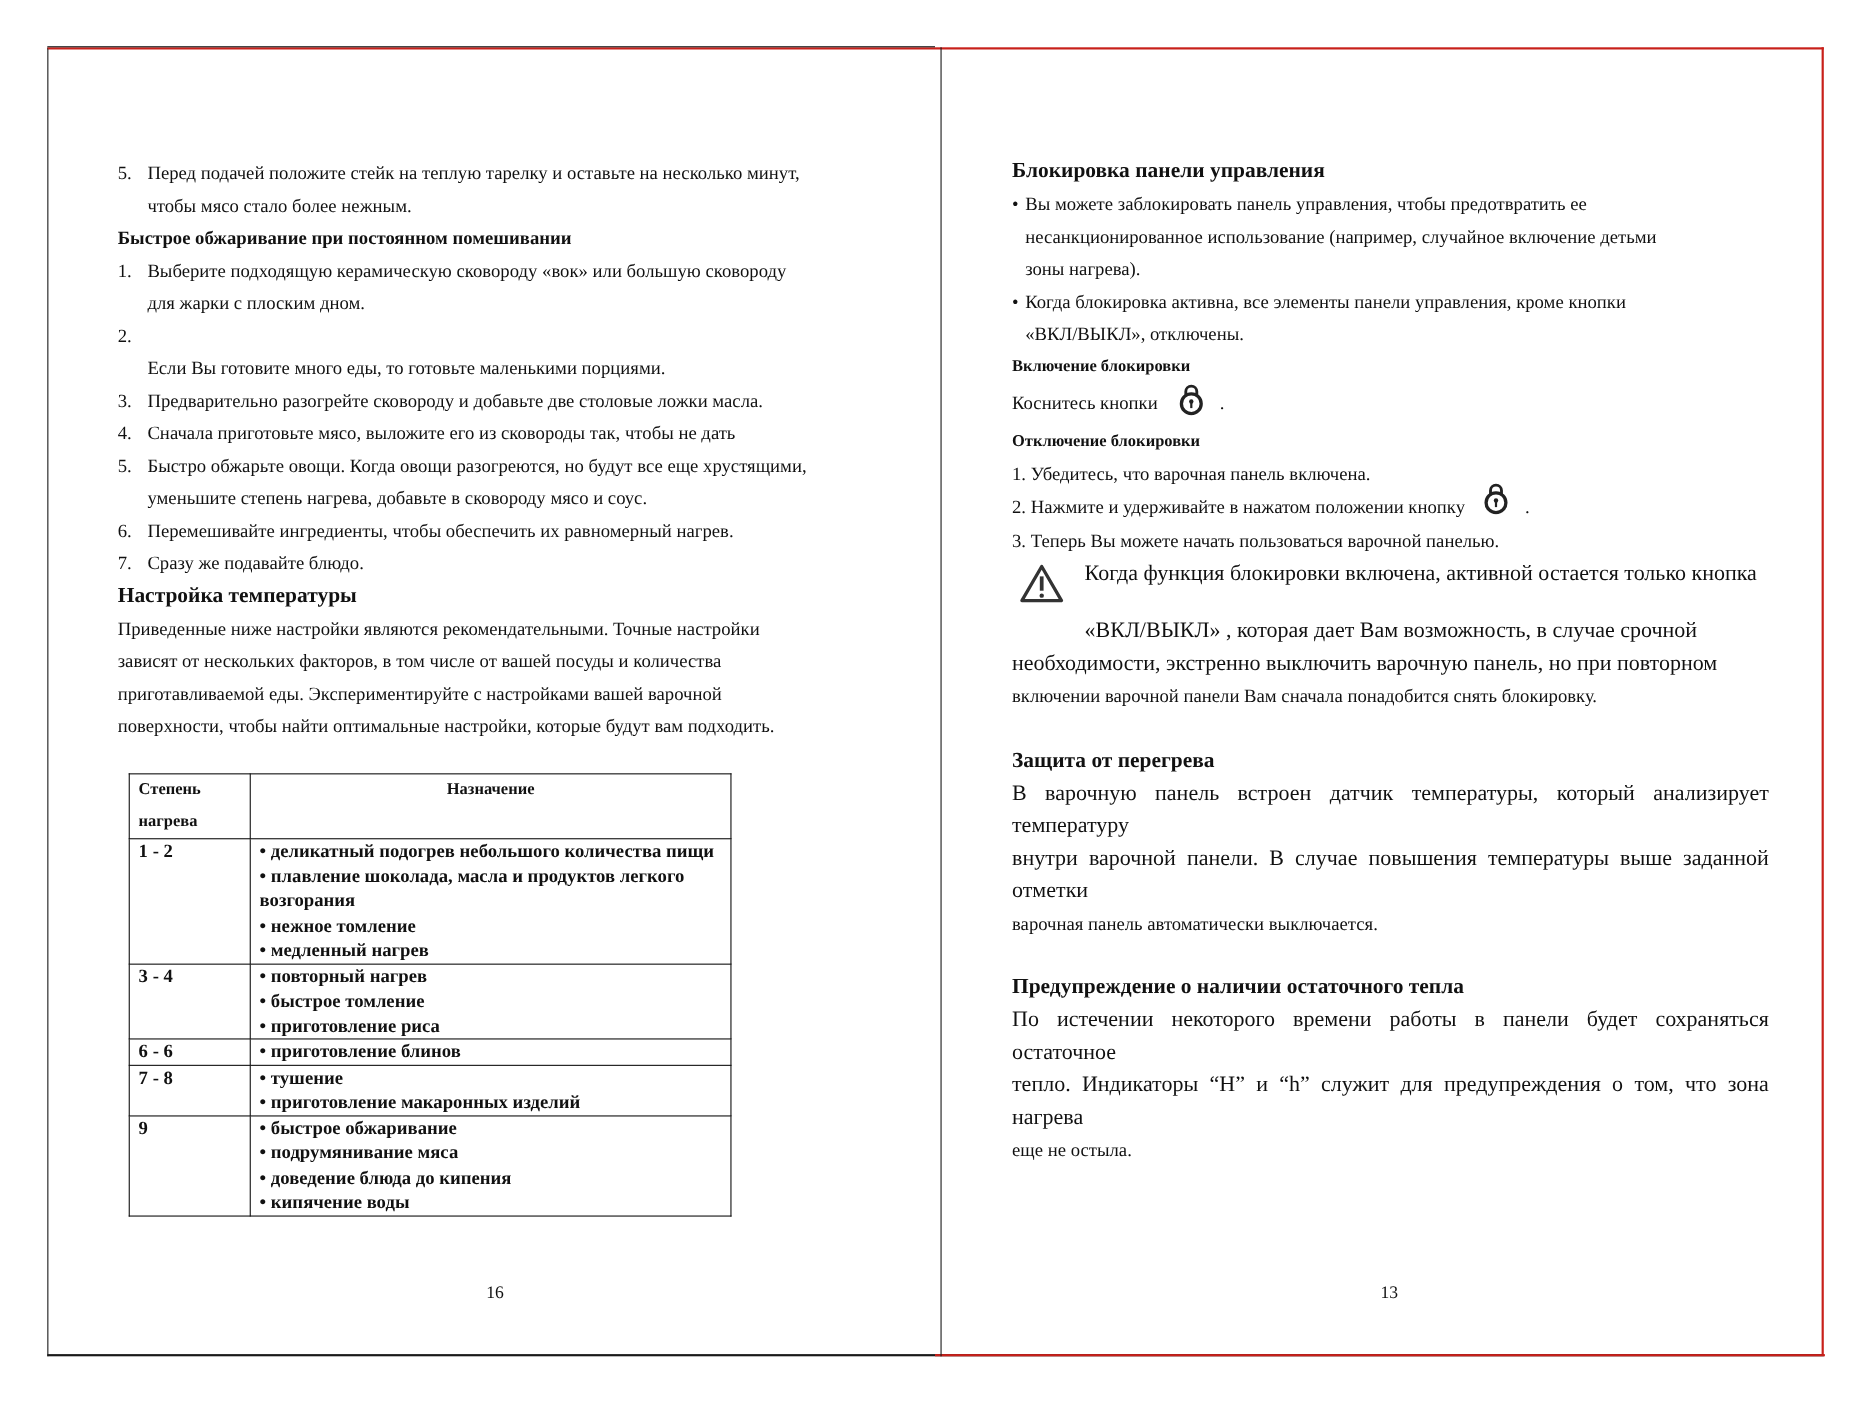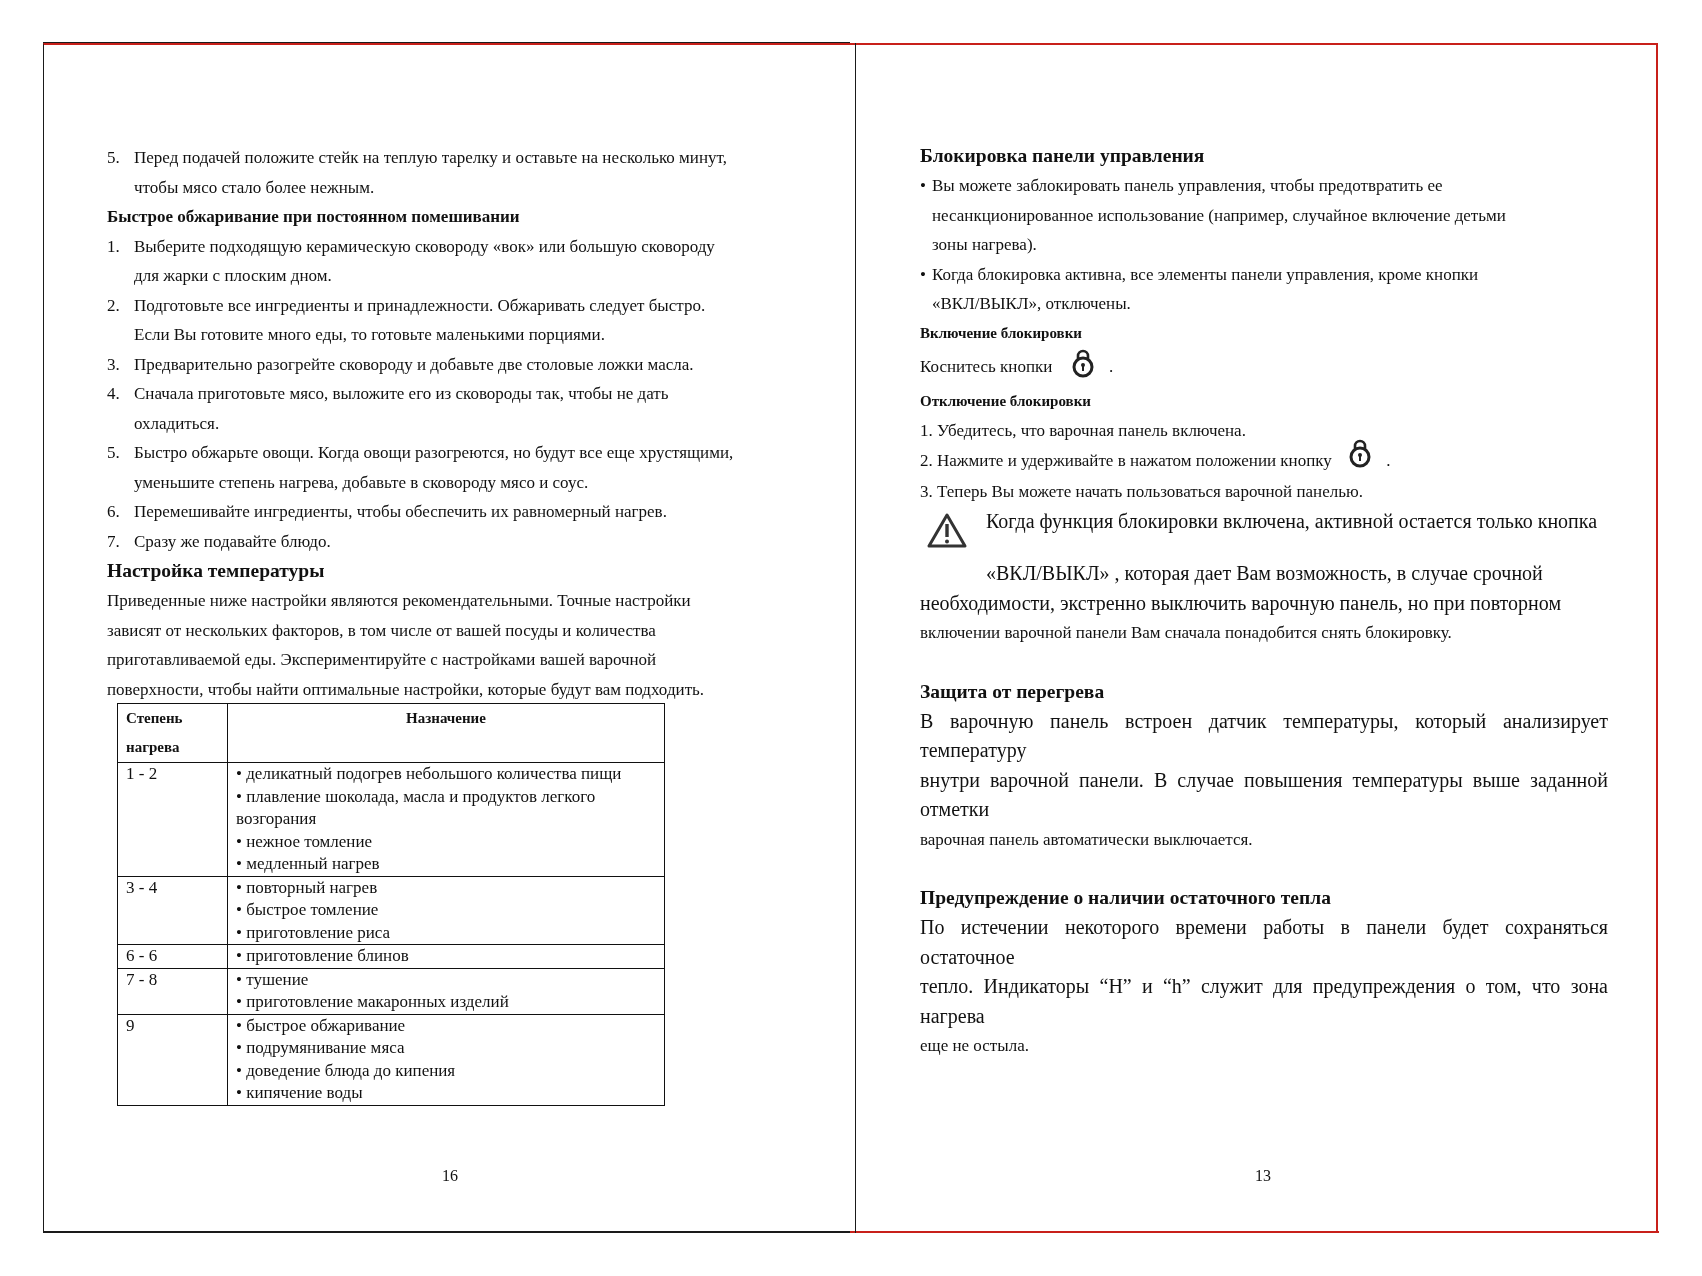--- a/index.html
+++ b/index.html
@@ -21,21 +21,21 @@
   .h-bold { font-weight:bold; font-size:19.5px; line-height:30px; }
   .h-tiny { font-weight:bold; font-size:15px; line-height:29px; }
   .justify { text-align:justify; text-align-last:left; font-size:20px; line-height:29.5px; }
   .bullet { display:flex; font-size:17px; line-height:29.5px; }
   .bullet .b { width:12px; flex:0 0 12px; }
   table.heat { position:absolute; left:117px; top:703px; width:548px; border-collapse:collapse;
                font-size:17px; }
   table.heat td, table.heat th { border:1.5px solid #111; vertical-align:top; padding:0 8px; }
   table.heat th { font-weight:bold; font-size:15px; line-height:29px; text-align:left; height:58px; }
   table.heat th.center { text-align:center; }
-  table.heat td { line-height:22.5px; }
+  table.heat td { line-height:22.5px;font-weight:bold; }
   table.heat td.lvl { width:93px; }
   .pnum { position:absolute; top:1167px; font-size:16px; }
   .icon { display:inline-block; vertical-align:middle; }
 </style>
 </head>
 <body>
 
 <div class="sheet">
     <div class="bottom-red"></div>
   </div>
@@ -52,32 +52,30 @@
     <div class="h-bold-small">Быстрое обжаривание при постоянном помешивании</div>
 
     <div id="stir-list">
       <div class="line num-item">
           <span class="n">1.</span>
           <span>Выберите подходящую керамическую сковороду «вок» или большую сковороду</span>
         </div>
       <div class="line" style="padding-left:27px;">для жарки с плоским дном.</div>
       <div class="line num-item">
           <span class="n">2.</span>
-          <span>Подготовьте все ингредиенты и принадлежности. Обжаривать следует быстро.</span>
         </div>
       <div class="line" style="padding-left:27px;">Если Вы готовите много еды, то готовьте маленькими порциями.</div>
       <div class="line num-item">
           <span class="n">3.</span>
           <span>Предварительно разогрейте сковороду и добавьте две столовые ложки масла.</span>
         </div>
       <div class="line num-item">
           <span class="n">4.</span>
           <span>Сначала приготовьте мясо, выложите его из сковороды так, чтобы не дать</span>
         </div>
-      <div class="line" style="padding-left:27px;">охладиться.</div>
       <div class="line num-item">
           <span class="n">5.</span>
           <span>Быстро обжарьте овощи. Когда овощи разогреются, но будут все еще хрустящими,</span>
         </div>
       <div class="line" style="padding-left:27px;">уменьшите степень нагрева, добавьте в сковороду мясо и соус.</div>
       <div class="line num-item">
           <span class="n">6.</span>
           <span>Перемешивайте ингредиенты, чтобы обеспечить их равномерный нагрев.</span>
         </div>
       <div class="line num-item">

